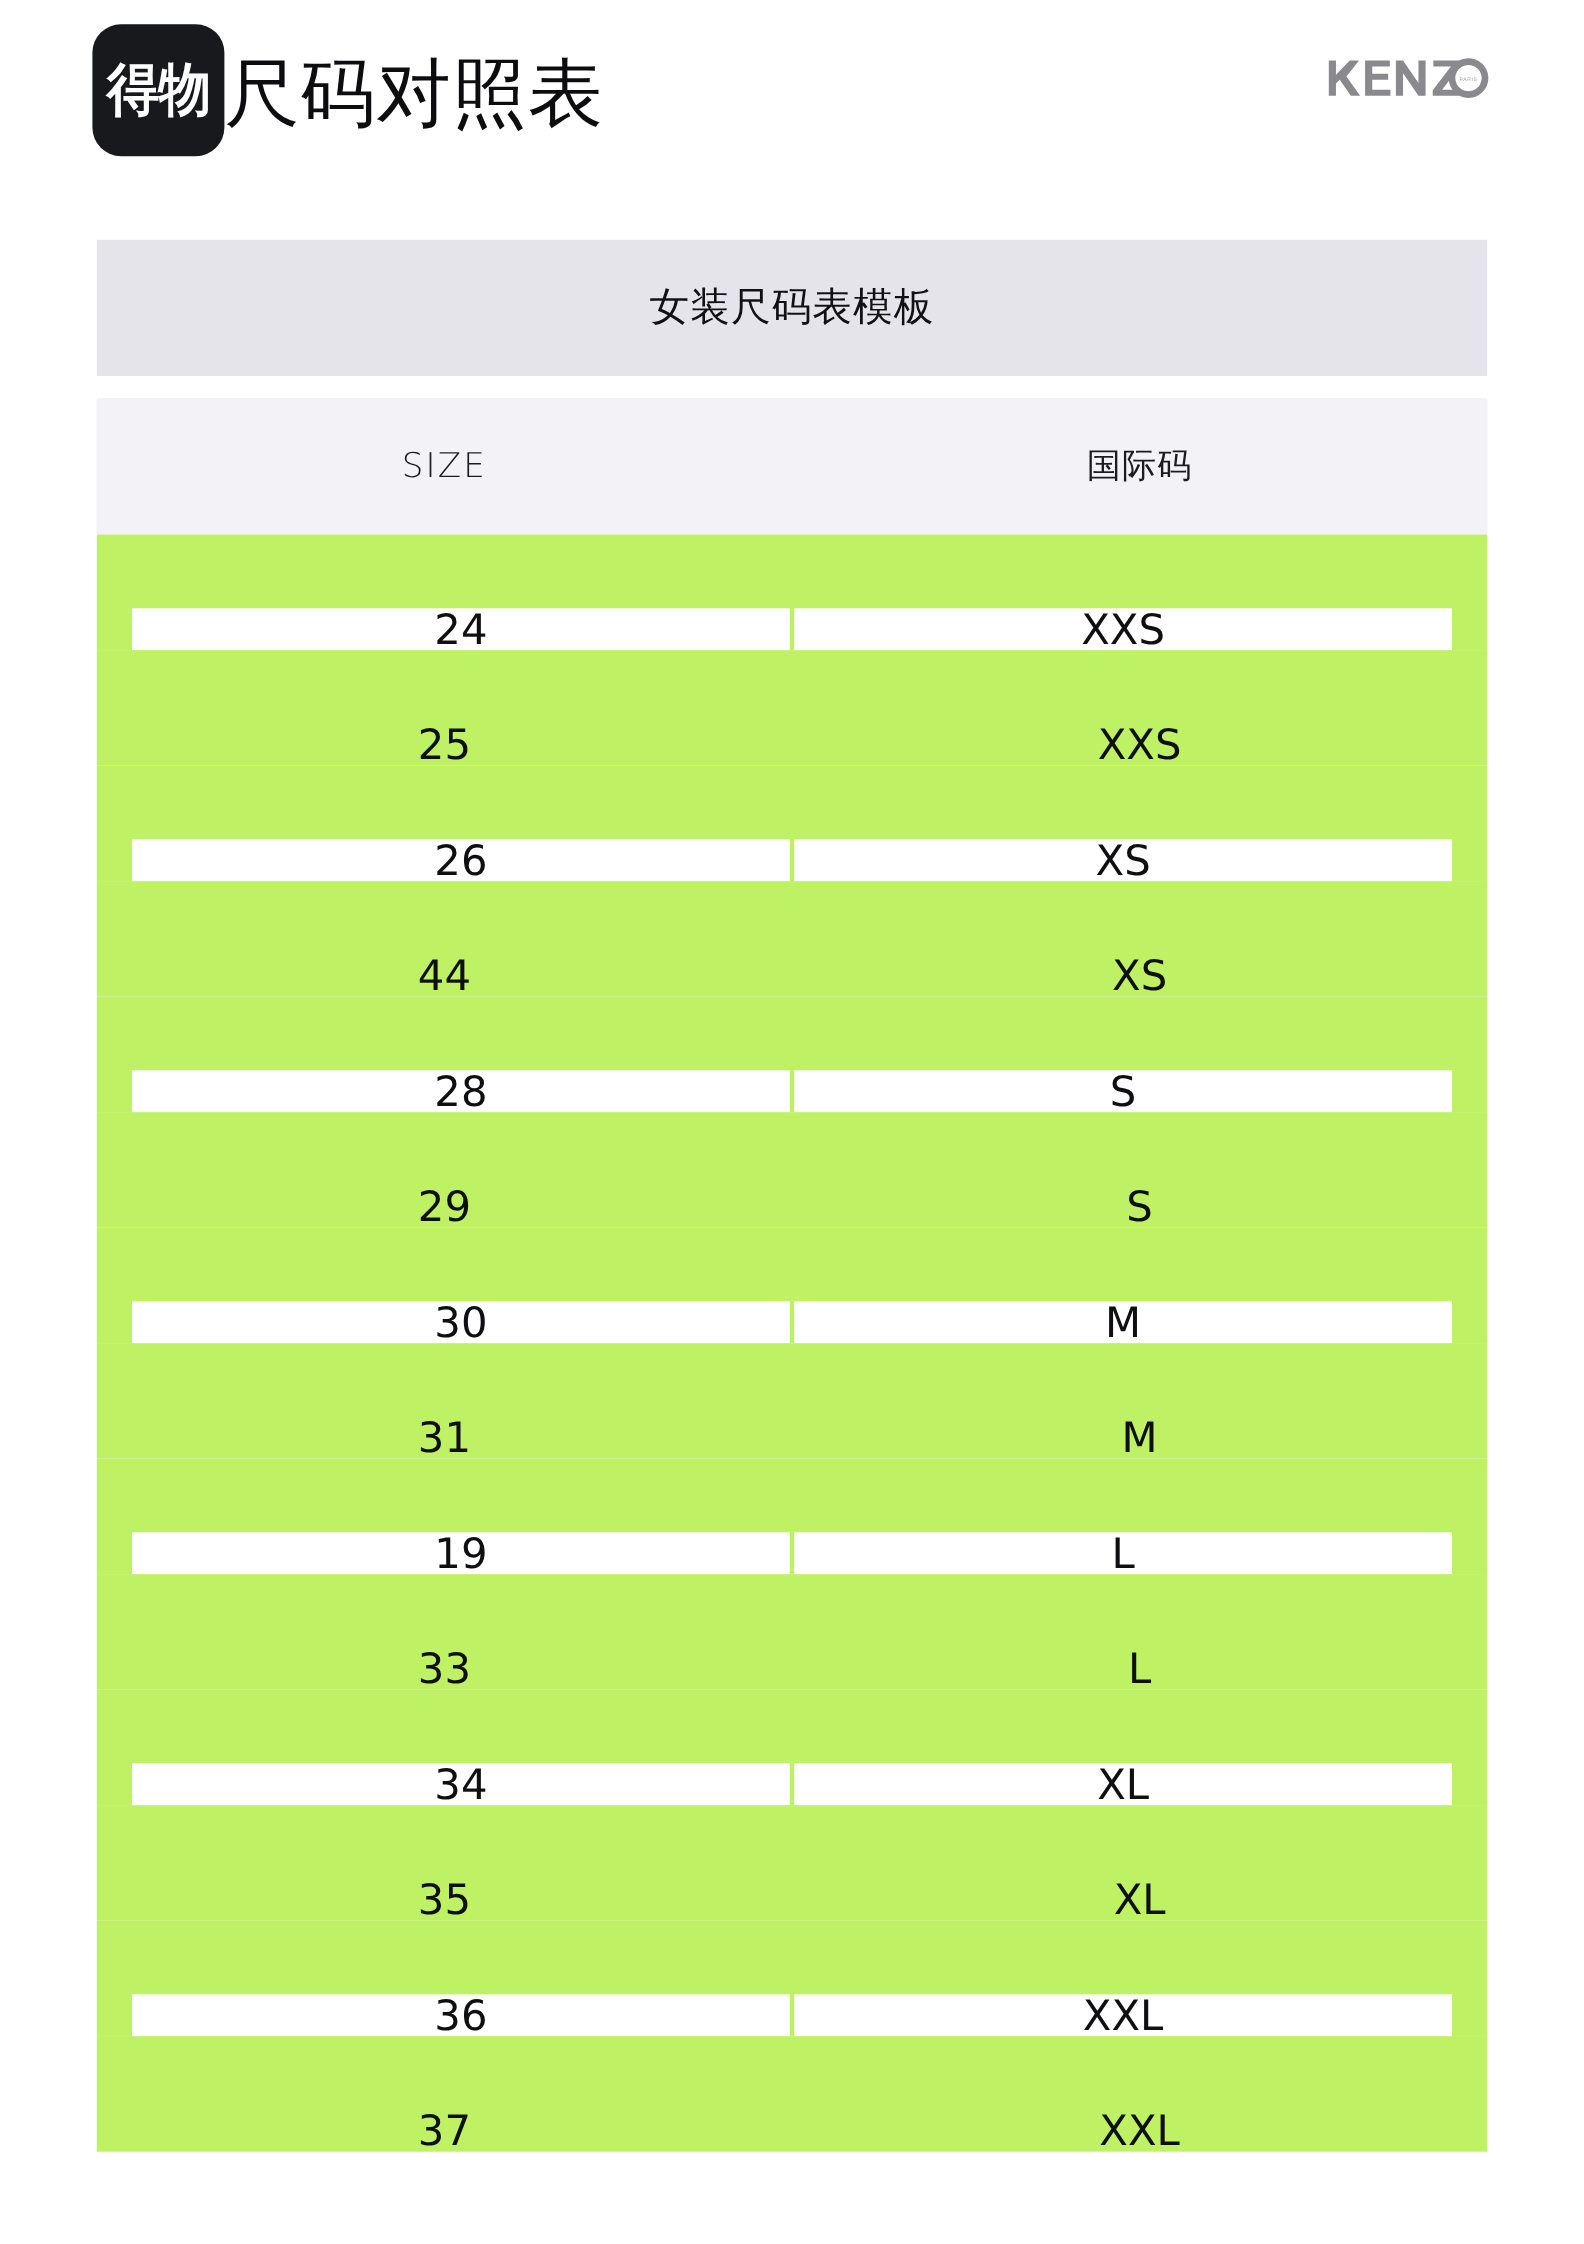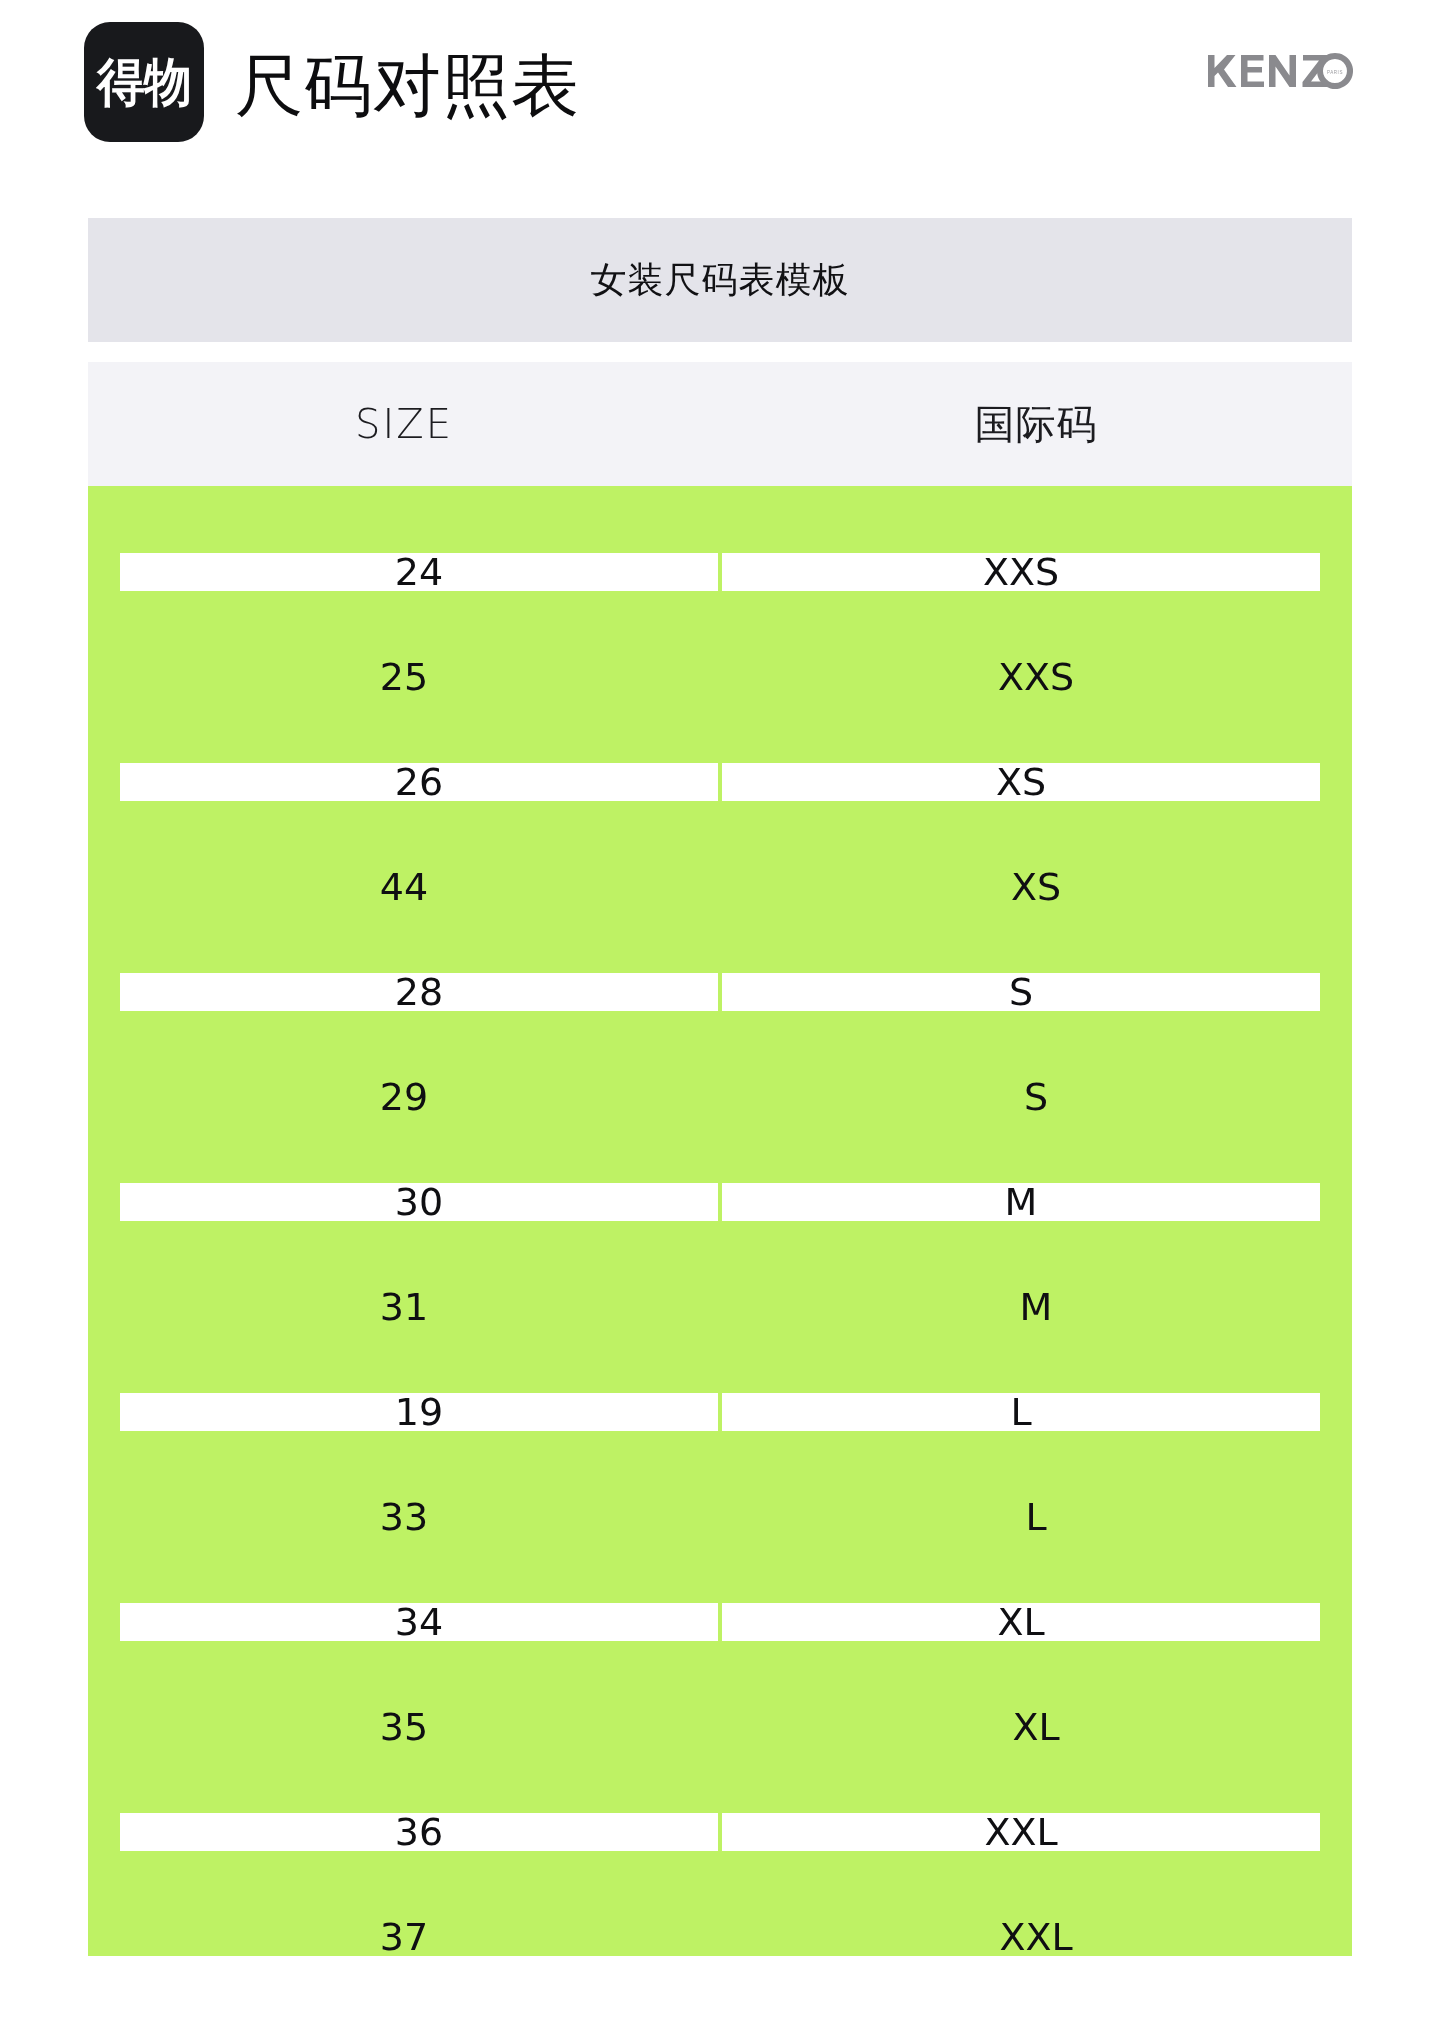--- a/index.html
+++ b/index.html
@@ -28,21 +28,21 @@
     width: 1440px;
     height: 200px;
   }
 
   .brand-block {
     position: absolute;
     left: 84px;
     top: 22px;
     display: flex;
     align-items: center;
-    gap: 31px;
+    gap: 0;
   }
 
   .app-logo {
     width: 120px;
     height: 120px;
     border-radius: 26px;
     background: #18191c;
     display: flex;
     align-items: center;
     justify-content: center;
@@ -115,21 +115,21 @@
     display: flex;
     height: 124px;
     background: #f3f3f7;
   }
 
   .chart-head-cell {
     flex: 1 1 50%;
     display: flex;
     align-items: center;
     justify-content: center;
-    font-size: 40px;
+    font-size: 31px;
     color: #1c1c20;
     font-weight: 300;
     letter-spacing: 2px;
     font-family: "DejaVu Sans", "Liberation Sans", sans-serif;
   }
 
   .chart-head-cell.cn { letter-spacing: 1px; font-weight: 400; }
 
   .chart-row {
     display: flex;

